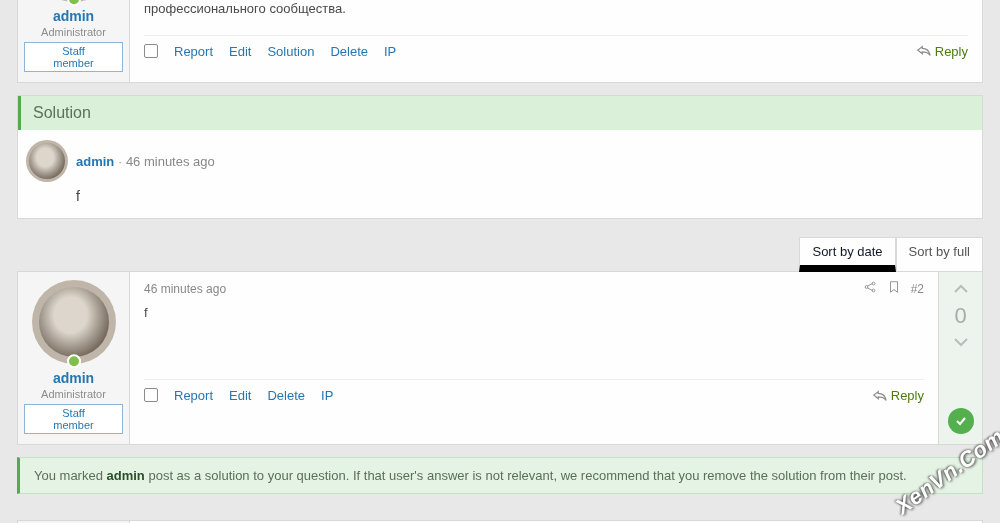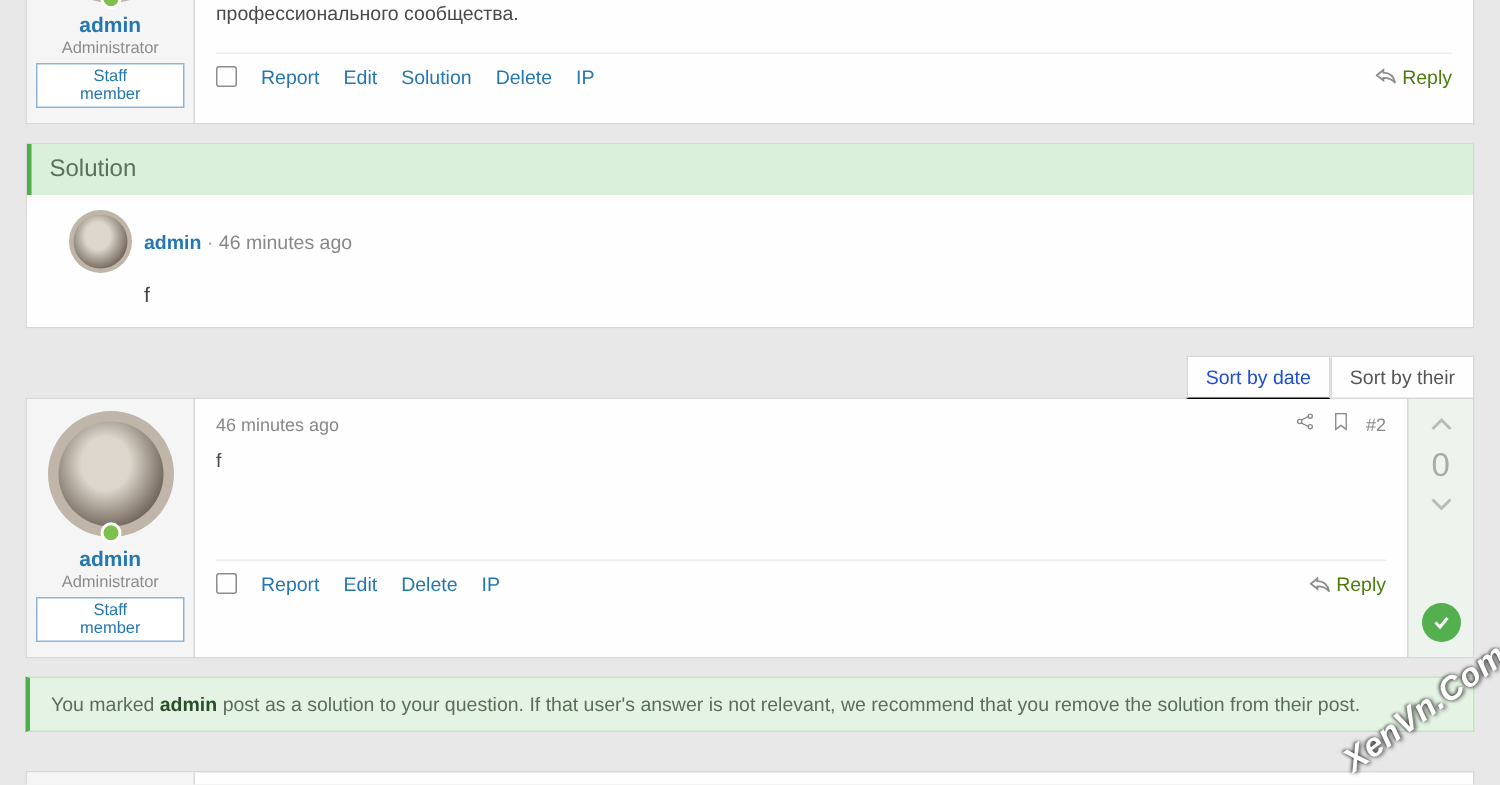--- a/index.html
+++ b/index.html
@@ -82,21 +82,21 @@
   border: 1px solid #d8d8d8;
   margin-bottom: 18px;
 }
 .solution-head {
   background: #daf0d9;
   border-left: 3px solid #4fae4b;
   padding: 8px 12px;
   color: #5a725a;
   font-size: 16px;
 }
-.solution-body { padding: 10px 28px 14px; }
+.solution-body { padding: 10px 8px 14px; }
 .sol-meta { font-size: 13px; color:#333; margin-bottom:6px; display:flex;align-items:center;gap:8px;}
 .sol-meta .av { width:42px;height:42px;border-radius:50%;background:#bfb5a8;display:flex;align-items:center;justify-content:center;}
 .sol-meta .av .k{width:36px;height:36px;border-radius:50%;background:radial-gradient(ellipse at 45% 40%, #dcd6cc 30%, #706457 75%);}
 .sol-meta strong { color:#2577b1; font-weight:700;}
 .sol-meta .dot { color:#999; }
 .sol-meta .time { color:#888; }
 .sol-text { margin-left:50px; font-size:14px; color:#444; }
 .view-btn {
   display:inline-block;
   border: 1px solid #c9dce9;
@@ -110,21 +110,21 @@
 }
 
 
 .sort-row { display:flex; justify-content:flex-end; margin-bottom:-1px;}
 .sort-tab {
   border:1px solid #d8d8d8;
   padding: 6px 12px;
   font-size: 13px;
   background:#fefefe;
 }
-.sort-tab.active { color:#1d4ed8; border-bottom:1px solid #000000; }
+.sort-tab.active { color:#0f172a; border-bottom:7px solid #000000; }
 .sort-tab:not(.active){ color:#555; }
 
 
 .post-meta { display:flex; align-items:center; gap:10px; color:#888; font-size:12px; margin-bottom:6px;}
 .post-meta .sp { flex:1;}
 .post-meta svg{width:14px;height:14px;stroke:#888;fill:none;}
 .post-meta a { color:#888;}
 .vote-col {
   width:44px; min-width:44px;
   background:#edf4ed;
@@ -228,21 +228,21 @@
             <span class="time">46 minutes ago</span>
           </div>
         </div>
       </div>
       <div class="sol-text">f</div>
     </div>
   </div>
 
   <div class="sort-row">
     <div class="sort-tab active">Sort by date</div>
-    <div class="sort-tab">Sort by their</div>
+    <div class="sort-tab">Sort by full</div>
   </div>
 
   <div class="post">
     <div class="user-col">
       <div class="avatar">
         <div class="kitten"></div>
         <div class="presence"></div>
       </div>
       <div class="username">admin</div>
       <div class="user-role">Administrator</div>

